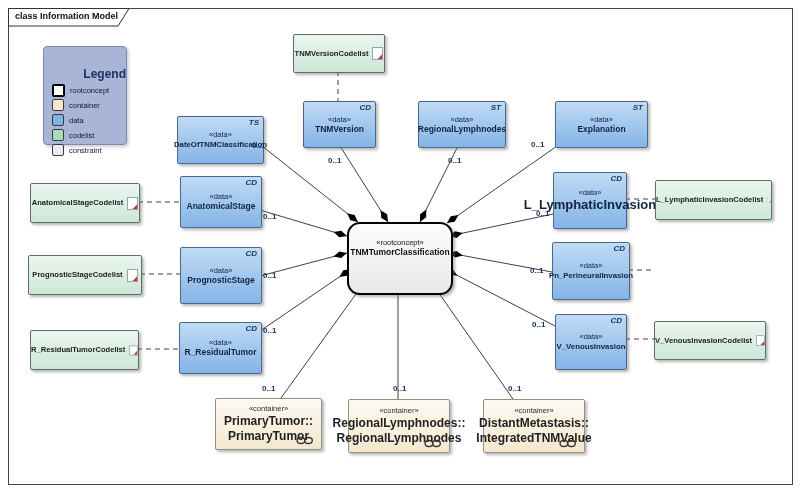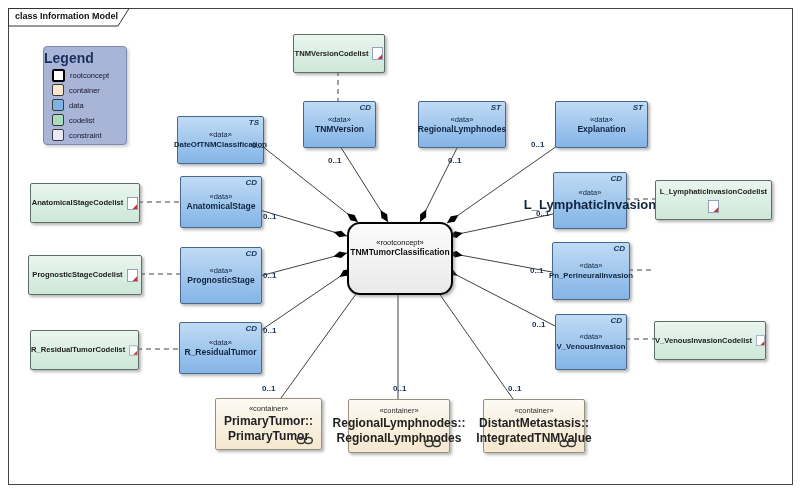--- a/index.html
+++ b/index.html
@@ -26,21 +26,21 @@
   .chain-icon{position:absolute;right:7px;bottom:4px;}
 
   .root-node{background:linear-gradient(#fcfcfc,#e9e9e9);border:2.5px solid #000;border-radius:13px;padding-bottom:22px;}
   .root-node .stereo{font-size:7.5px;color:#111;}
   .root-node .nm{font-size:8.5px;color:#111;}
 
   .mult{position:absolute;z-index:5;font-size:8px;font-weight:bold;color:#16325a;}
 
   #legend{position:absolute;left:43px;top:46px;width:82px;height:97px;background:#a9b5d6;border:1px solid #7c8ab2;
           border-radius:4px;z-index:4;box-shadow:2px 2px 3px rgba(120,120,120,.35);}
-  #legend .lg-title{display:block;text-align:left;margin-top:3px;font-size:14px;font-weight:bold;color:#1b2f5e;}
+  #legend .lg-title{display:block;text-align:right;margin-top:20px;font-size:12px;font-weight:bold;color:#1b2f5e;}
   .lg-row{display:flex;align-items:center;gap:5px;margin:3px 0 0 8px;height:12px;}
   .lg-swatch{width:10px;height:10px;border:1px solid #3a3a3a;border-radius:2px;flex:0 0 auto;}
   .lg-label{font-size:7.5px;color:#15152e;}
   .sw-rootconcept{background:#ffffff;border:2px solid #000;width:9px;height:9px;}
   .sw-container{background:#fbe5cc;}
   .sw-data{background:#7fb2e5;}
   .sw-codelist{background:#aaddc0;}
   .sw-constraint{background:#e9e9f7;}
 </style>
 </head>
@@ -188,21 +188,21 @@
         <path d="M7,15 L13,15 L13,9 Z" fill="#cc3333"></path>
       </svg>
   </div>
   <div class="node codelist-node" style="left:30px;top:330px;width:107px;height:38px;">
     <span class="nm" style="font-size:7.6px;">R_ResidualTumorCodelist</span>
     <svg class="doc-icon" width="11" height="13" viewBox="0 0 14 16">
         <rect x="0.5" y="0.5" width="13" height="15" fill="#fff" stroke="#7a8fae"></rect>
         <path d="M7,15 L13,15 L13,9 Z" fill="#cc3333"></path>
       </svg>
   </div>
-  <div class="node codelist-node" style="left:655px;top:180px;width:115px;height:38px;flex-direction:column;">
+  <div class="node codelist-node" style="left:655px;top:180px;width:115px;height:38px;">
     <span class="nm" style="font-size:7.6px;">L_LymphaticInvasionCodelist</span>
     <svg class="doc-icon" width="11" height="13" viewBox="0 0 14 16">
         <rect x="0.5" y="0.5" width="13" height="15" fill="#fff" stroke="#7a8fae"></rect>
         <path d="M7,15 L13,15 L13,9 Z" fill="#cc3333"></path>
       </svg>
   </div>
   <div class="node codelist-node" style="left:654px;top:321px;width:110px;height:37px;">
     <span class="nm" style="font-size:7.6px;">V_VenousInvasionCodelist</span>
     <svg class="doc-icon" width="11" height="13" viewBox="0 0 14 16">
         <rect x="0.5" y="0.5" width="13" height="15" fill="#fff" stroke="#7a8fae"></rect>

